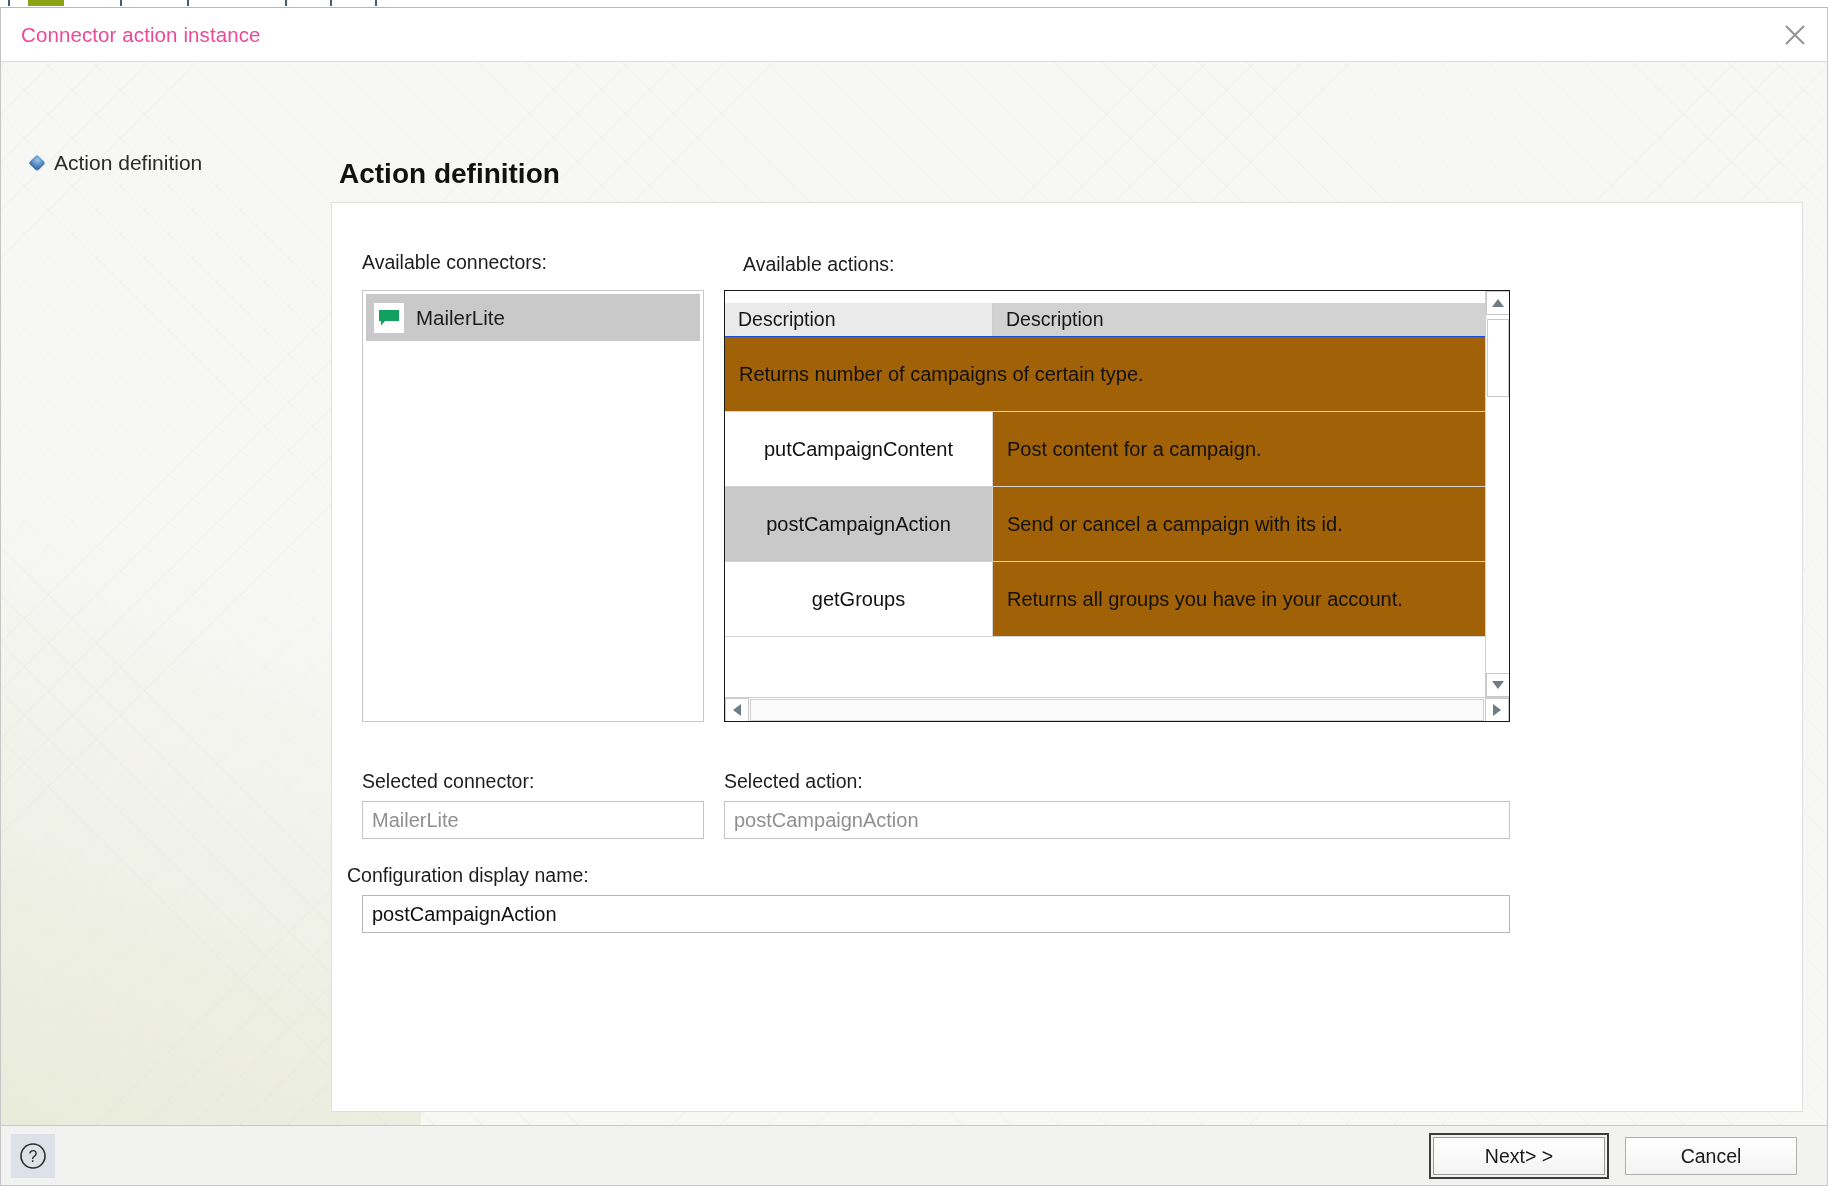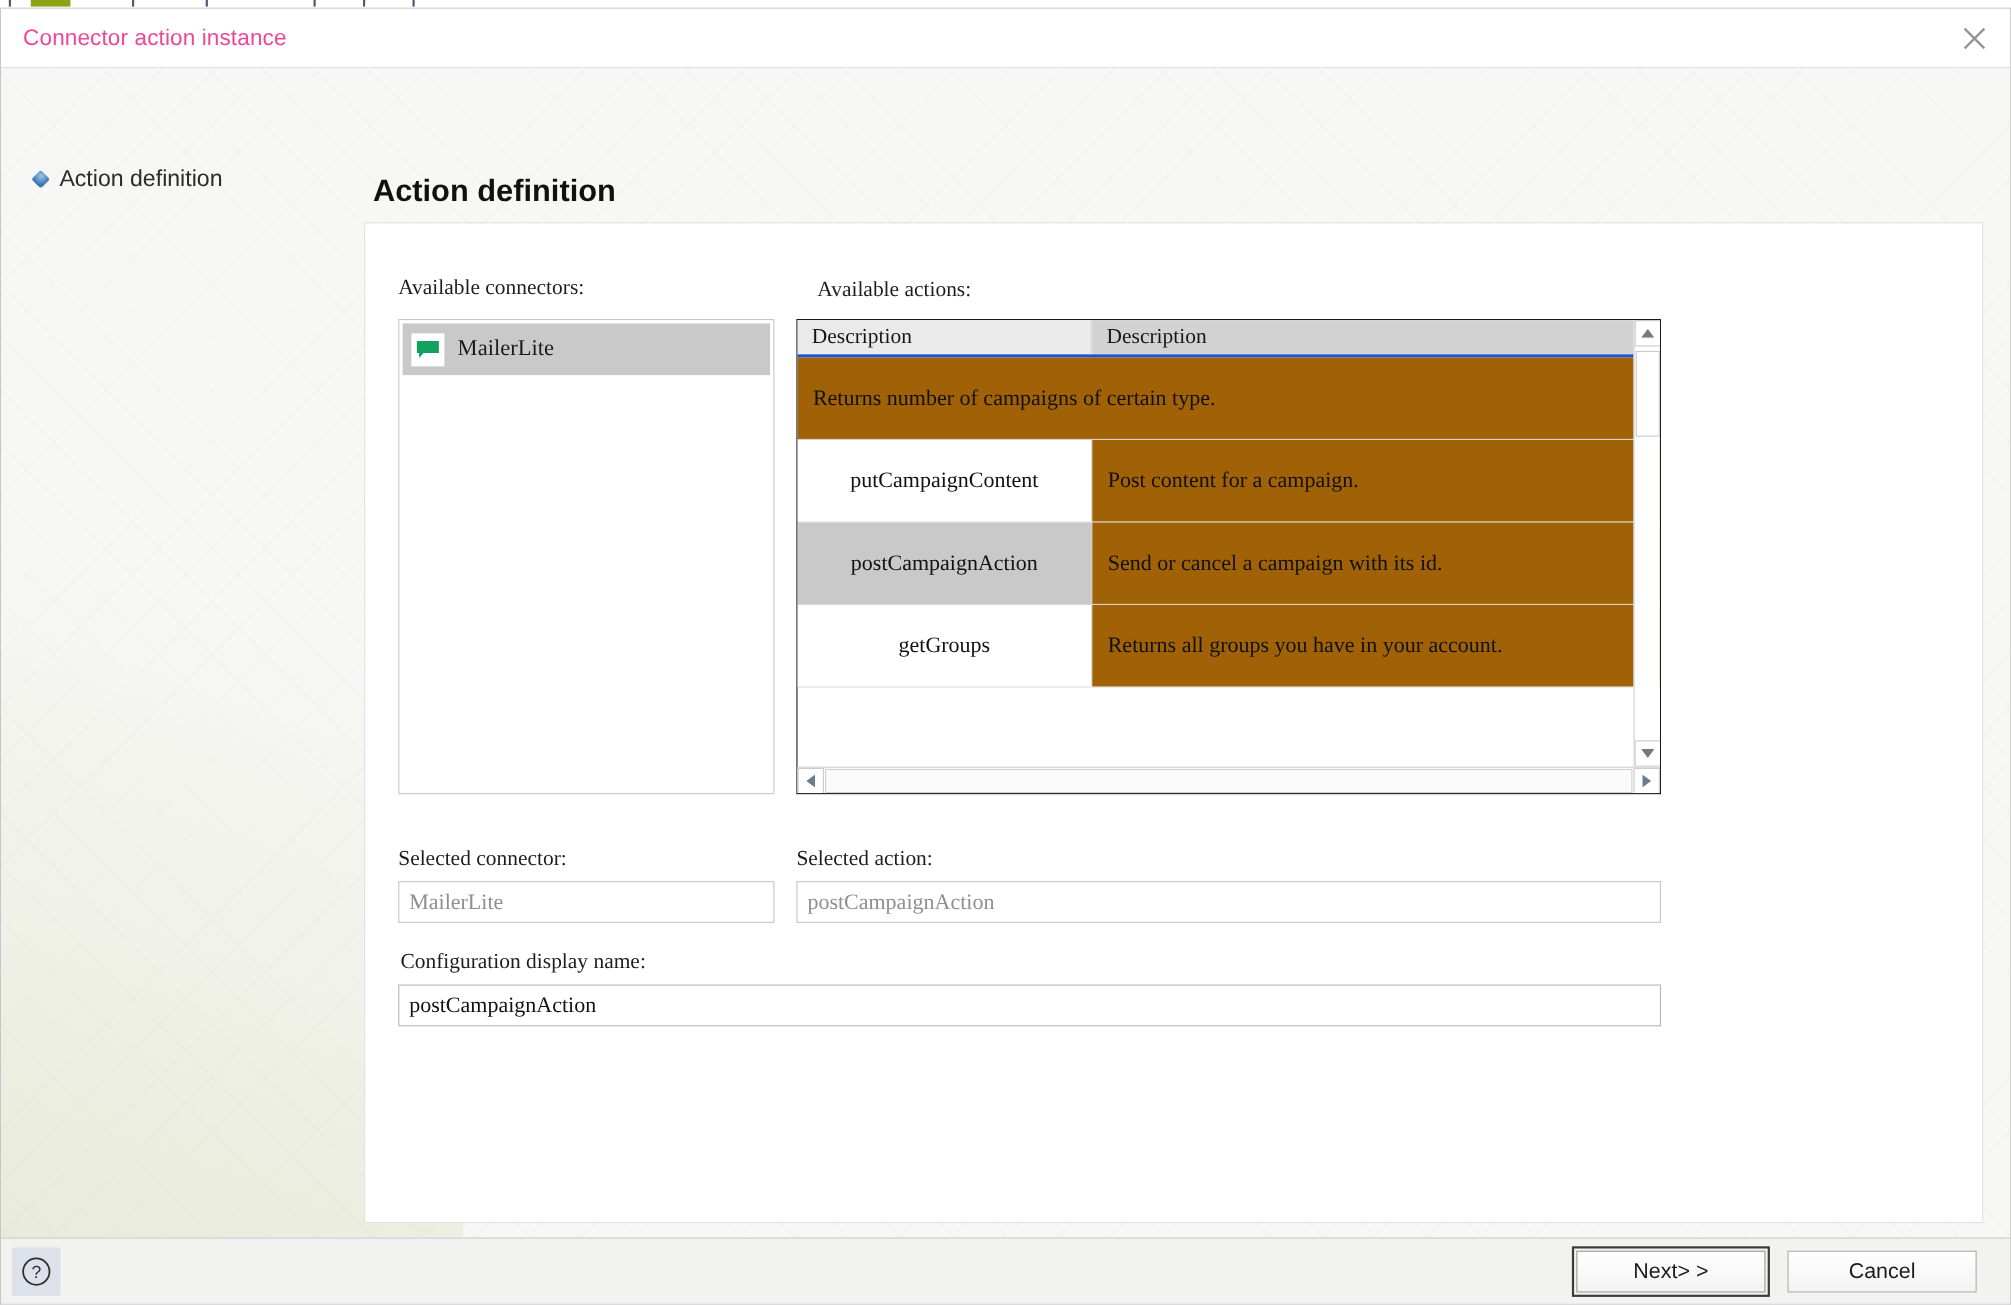--- a/index.html
+++ b/index.html
@@ -105,21 +105,20 @@
     position: absolute; left: 8px; top: 96px;
     font-size: 28px; font-weight: bold; color: #111111;
   }
 
   #panel {
     position: absolute;
     left: 0px; top: 140px;
     width: 1472px; height: 910px;
     background: #ffffff;
     border: 1px solid #dfdfdf;
-    font-family: Liberation Serif, serif;
   }
 
   .field-label {
     position: absolute;
     font-size: 19.5px;
     color: #1d1d1d;
   }
 
   
   #connectors-label { left: 30px; top: 48px; }
@@ -150,21 +149,22 @@
   #actions-label { left: 411px; top: 50px; }
   #actions-table-wrap {
     position: absolute; left: 392px; top: 87px;
     width: 786px; height: 432px;
     border: 1px solid #1a1a1a;
     background: #ffffff;
     overflow: hidden;
   }
   #actions-head {
     display: flex; height: 34px;
-    border-bottom: 3px solid #1d4ed8;
+    border-bottom: 1px solid #1d4ed8;
+    margin-top: 12px;
   }
   .th {
     font-size: 19.5px; color: #161616;
     display: flex; align-items: center;
     padding-left: 13px;
   }
   .th.c1 { width: 268px; background: #eaeaea; border-right: 1px solid #d0d0d0; }
   .th.c2 { flex: 1 1 auto; background: #d2d2d2; }
   .th.corner { width: 24px; background: #d2d2d2; }
 
@@ -224,21 +224,21 @@
   #h-scroll .sb-arrow.right { flex: 0 0 24px; margin-left: auto; }
   #h-track {
     flex: 1 1 auto; height: 22px;
     background: #fbfbfb; border: 1px solid #d0d0d0;
     margin: 0 1px;
   }
 
   
   #selconn-label { left: 30px; top: 567px; }
   #selaction-label { left: 392px; top: 567px; }
-  #dispname-label { left: 32px; top: 661px; }
+  #dispname-label { left: 15px; top: 661px; }
 
   .txtbox {
     position: absolute;
     height: 38px;
     border: 1px solid #c5c5c5;
     background: #ffffff;
     display: flex; align-items: center;
     padding-left: 9px;
     font-size: 20px;
   }

